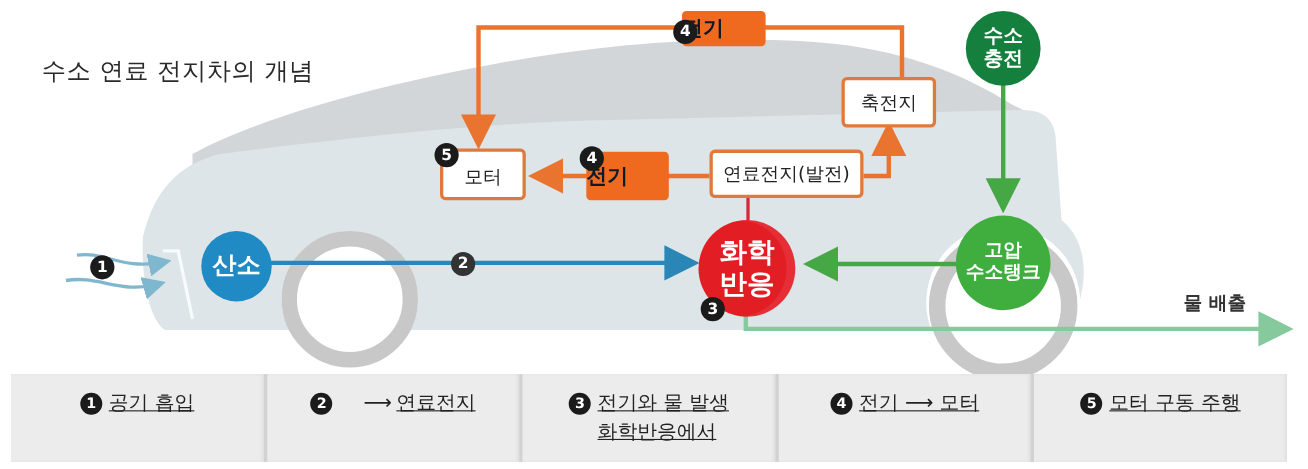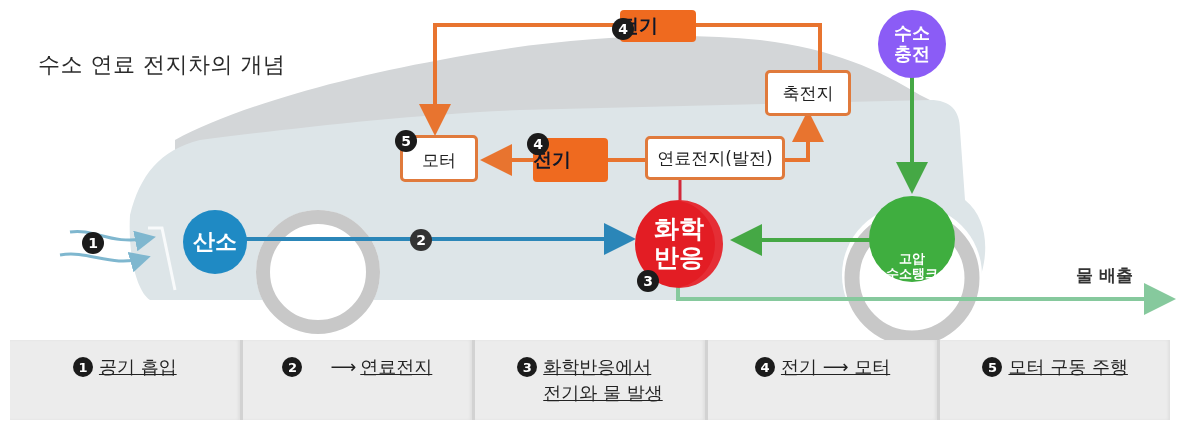--- a/index.html
+++ b/index.html
@@ -96,21 +96,21 @@
 
   <div class="obox" style="left:533px; top:138px; width:75px; height:44px;">
     <span>전기</span>
   </div>
   <div class="badge" style="left:527px; top:133px;">4</div>
 
   <div class="box" style="left:645px; top:136px; width:140px; height:44px;text-align:center;">
     <span>연료전지(발전)</span>
   </div>
 
-  <div class="circle" style="left:878px; top:10px; width:68px; height:68px; background:#8b5cf6; font-size:18px;">
+  <div class="circle" style="left:878px; top:10px; width:68px; height:68px; background:#15803d; font-size:18px;">
     <div>
       <div>수소</div>
       <div>충전</div>
     </div>
   </div>
 
   <div class="circle" style="left:183px; top:210px; width:64px; height:64px; background:#1f8ac4; font-size:22px;">
     <span>산소</span>
   </div>
 
@@ -119,21 +119,21 @@
   <div class="badge" style="left:410px; top:229px; background:#333;">2</div>
 
   <div class="circle" style="left:635px; top:200px; width:88px; height:88px; background:#e31d24; font-size:25px; box-shadow: inset -8px 0 0 rgba(255,255,255,0.08);">
     <div>
       <div>화학</div>
       <div>반응</div>
     </div>
   </div>
   <div class="badge" style="left:637px; top:270px;">3</div>
 
-  <div class="circle" style="left:869px; top:196px; width:86px; height:86px; background:#3fae3f; font-size:13px;align-items:flex-end;">
+  <div class="circle" style="left:869px; top:196px; width:86px; height:86px; background:#3fae3f; font-size:17px;">
     <div>
       <div>고압</div>
       <div>수소탱크</div>
     </div>
   </div>
 
   <div class="label" style="left:1076px; top:264px;">물 배출</div>
 
   <div class="steps">
     <div class="step">
@@ -151,22 +151,22 @@
           <span class="step-line2">
             <span class="arrow-long">⟶</span><span>연료전지</span>
           </span>
         </div>
       </div>
     </div>
     <div class="step">
       <div class="step-inner">
         <span class="step-badge">3</span>
         <div class="step-lines">
+          <span>전기와 물 발생</span>
           <span>화학반응에서</span>
-          <span>전기와 물 발생</span>
         </div>
       </div>
     </div>
     <div class="step">
       <div class="step-inner">
         <span class="step-badge">4</span>
         <div class="step-lines">
           <span>전기 ⟶ 모터</span>
         </div>
       </div>

